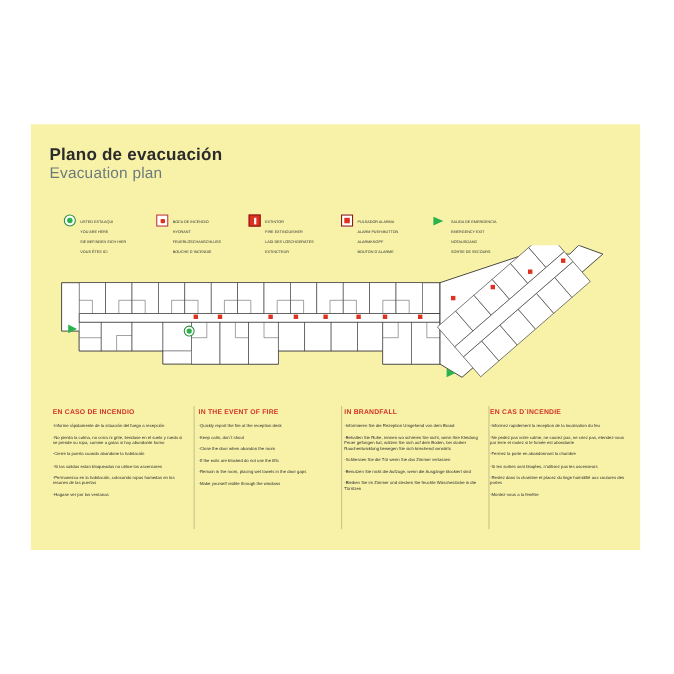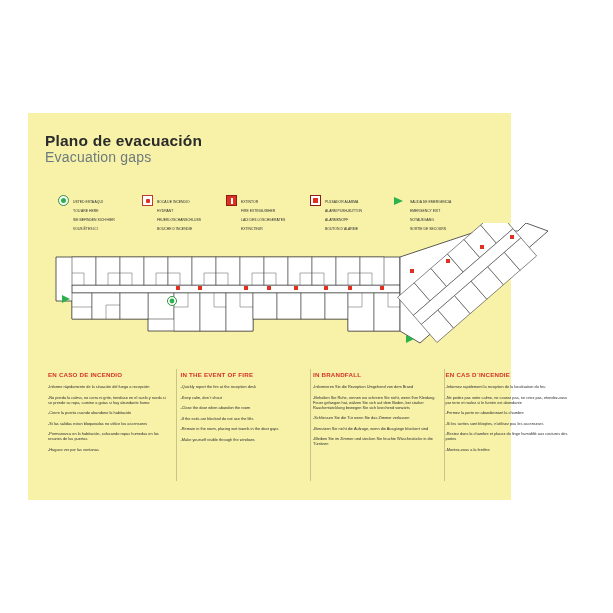--- a/index.html
+++ b/index.html
@@ -10,21 +10,21 @@
   body {
     width: 613px;
     height: 613px;
     font-family: "Liberation Sans", sans-serif;
     overflow: hidden;
   }
   #poster {
     position: absolute;
     left: 28px;
     top: 113px;
-    width: 483px;
+    width: 554px;
     height: 387px;
     background: #f7f2a8;
     box-sizing: border-box;
   }
   
   .title-block {
     position: absolute;
     left: 17px;
     top: 19px;
   }
@@ -177,21 +177,21 @@
     height: 112px;
   }
 </style>
 </head>
 <body>
 
 <div id="poster">
 
   <div class="title-block">
     <div class="title-es">Plano de evacuación</div>
-    <div class="title-en">Evacuation gaps</div>
+    <div class="title-en">Evacuation plan</div>
   </div>
 
   <div class="legend">
 
     <div class="legend-item">
       <span class="legend-icon ic-youarehere"></span>
       <span class="legend-text">
         <span class="ln">USTED ESTA AQUI</span>
         <span class="ln">YOU ARE HERE</span>
         <span class="ln">SIE BEFINDEN SICH HIER</span>

